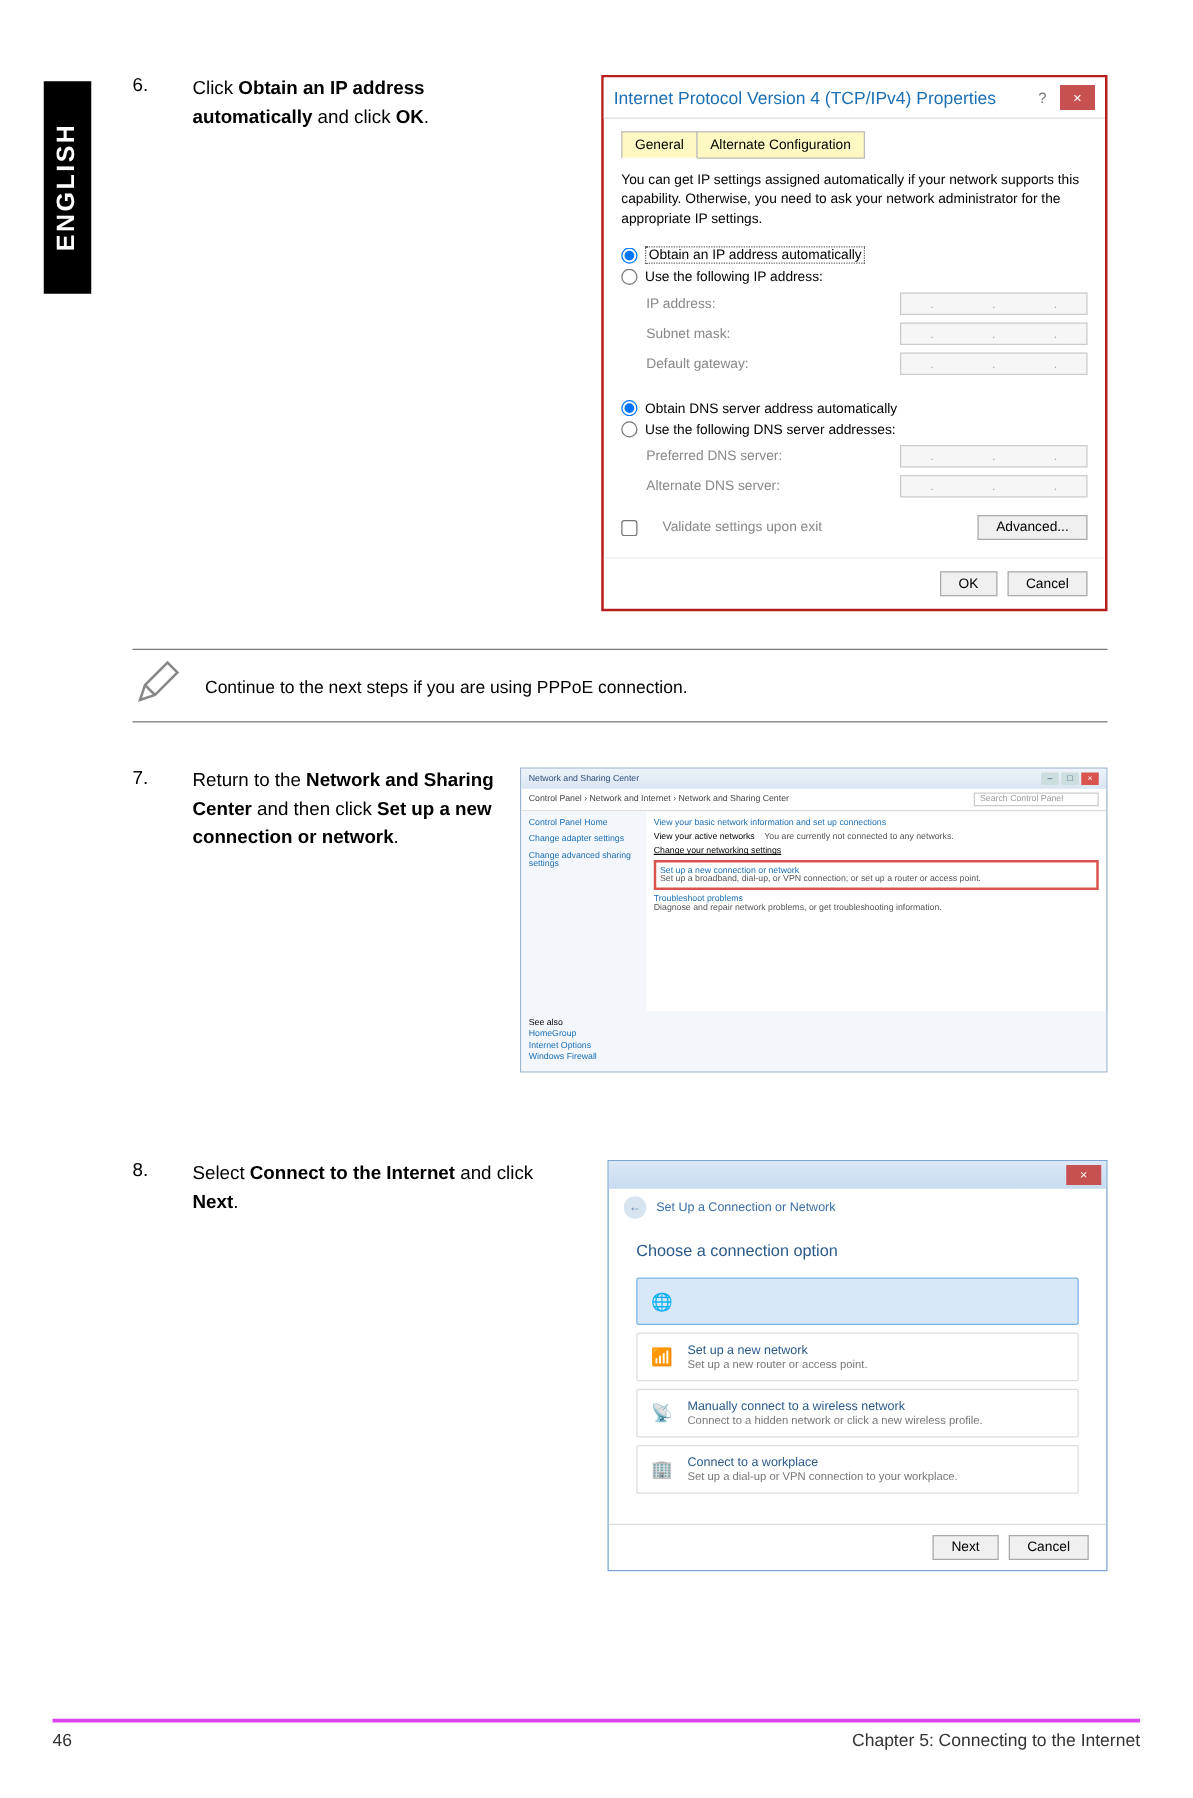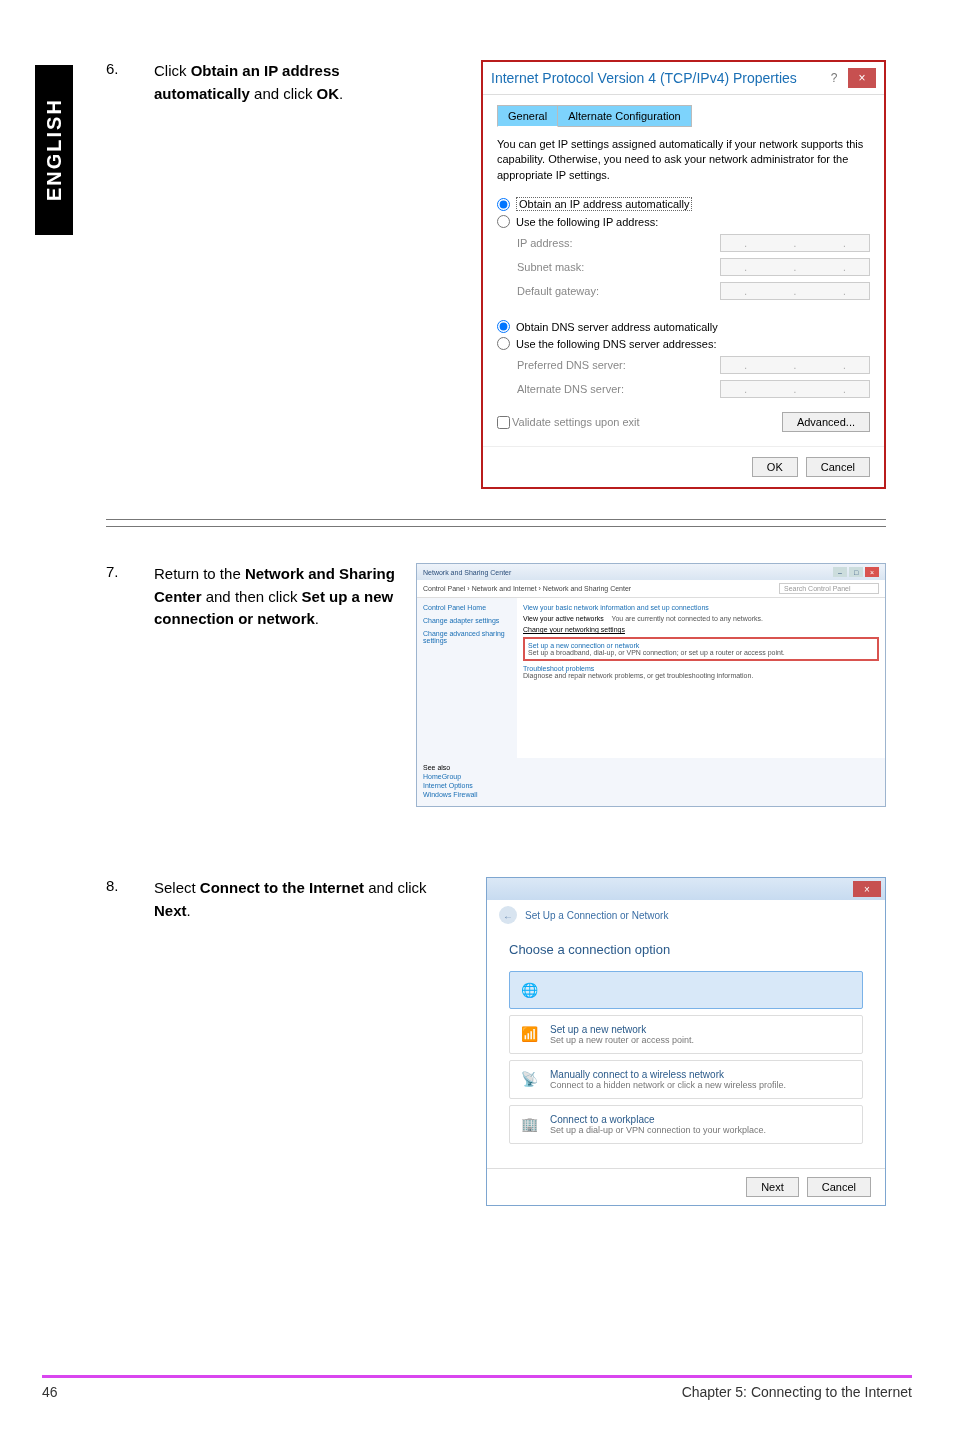--- a/index.html
+++ b/index.html
@@ -57,33 +57,33 @@
     border-bottom: 1px solid #ddd;
     background: #fff;
   }
   .ipv4-title-text { color: #1a6fb5; font-size: 14px; }
   .ipv4-title-btns { display: flex; gap: 0; }
   .ipv4-btn { width: 28px; height: 20px; display: flex; align-items: center; justify-content: center; font-size: 12px; }
   .ipv4-help { color: #777; }
   .ipv4-close { background: #c75050; color: #fff; }
   .ipv4-body { padding: 10px 14px 14px; }
   .ipv4-tabs { display: flex; font-size: 11px; margin-bottom: 10px; }
-  .ipv4-tab { padding: 4px 10px; border: 1px solid #bbb; background: #7dd3fc; margin-right: -1px; }
+  .ipv4-tab { padding: 4px 10px; border: 1px solid #bbb; background: #fef9c3; margin-right: -1px; }
   .ipv4-tab.active { border-bottom: 1px solid #fff; position: relative; z-index: 2; }
   .ipv4-desc { font-size: 11px; margin-bottom: 14px; line-height: 1.4; }
   .radio-row { display: flex; align-items: center; gap: 6px; margin: 4px 0; }
   .radio-row input[type="radio"] { margin: 0; }
   .radio-row.selected label { border: 1px dotted #666; padding: 0 2px; }
   .ip-field-row { display: flex; align-items: center; justify-content: space-between; margin: 6px 0 6px 20px; color: #888; }
   .ip-field-label { font-size: 11px; }
   .ip-input { width: 150px; height: 18px; border: 1px solid #ccc; background: #f6f6f6; display: flex; align-items: center; justify-content: space-around; font-size: 10px; color: #aaa; }
   .ip-dot { }
   .fieldset-spacer { height: 10px; }
   .validate-row { display: flex; align-items: center; justify-content: space-between; margin-top: 14px; }
-  .chk-row { display: flex; align-items: center; gap: 2px; color: #888; }
+  .chk-row { display: flex; align-items: center; gap: 20px; color: #888; }
   .win-btn { border: 1px solid #aaa; background: #f0f0f0; padding: 3px 14px; font-size: 11px; }
   .dialog-footer { display: flex; justify-content: flex-end; gap: 8px; padding: 10px 14px; border-top: 1px solid #eee; }
 
   
   .note-block { margin: 28px 0 36px 0; }
   .note-block hr { border: none; border-top: 1px solid #777; margin: 6px 0; }
   .note-line { display: flex; align-items: center; gap: 18px; }
   .pencil-icon svg { width: 40px; height: 40px; }
   .note-text { font-size: 14px; }
 
@@ -249,20 +249,28 @@
         <div class="dialog-footer">
           <button class="win-btn">OK</button>
           <button class="win-btn">Cancel</button>
         </div>
       </div>
     </div>
   </div>
 
   <div class="note-block">
     <hr>
+    <div class="note-line">
+      <span class="pencil-icon">
+        <svg viewBox="0 0 40 40">
+            <path d="M6 34 L10 22 L28 4 L36 12 L18 30 Z M10 22 L18 30" fill="none" stroke="#888" stroke-width="2"></path>
+          </svg>
+      </span>
+      <span class="note-text">Continue to the next steps if you are using PPPoE connection.</span>
+    </div>
     <hr>
   </div>
 
   <div class="step-row">
     <div class="step-num">7.</div>
     <div class="step-text">
       <span>Return to the </span><b>Network and Sharing Center</b><span> and then click </span><b>Set up a new connection or network</b><span>.</span>
     </div>
     <div class="step-img">
       <div class="nsc-window">

